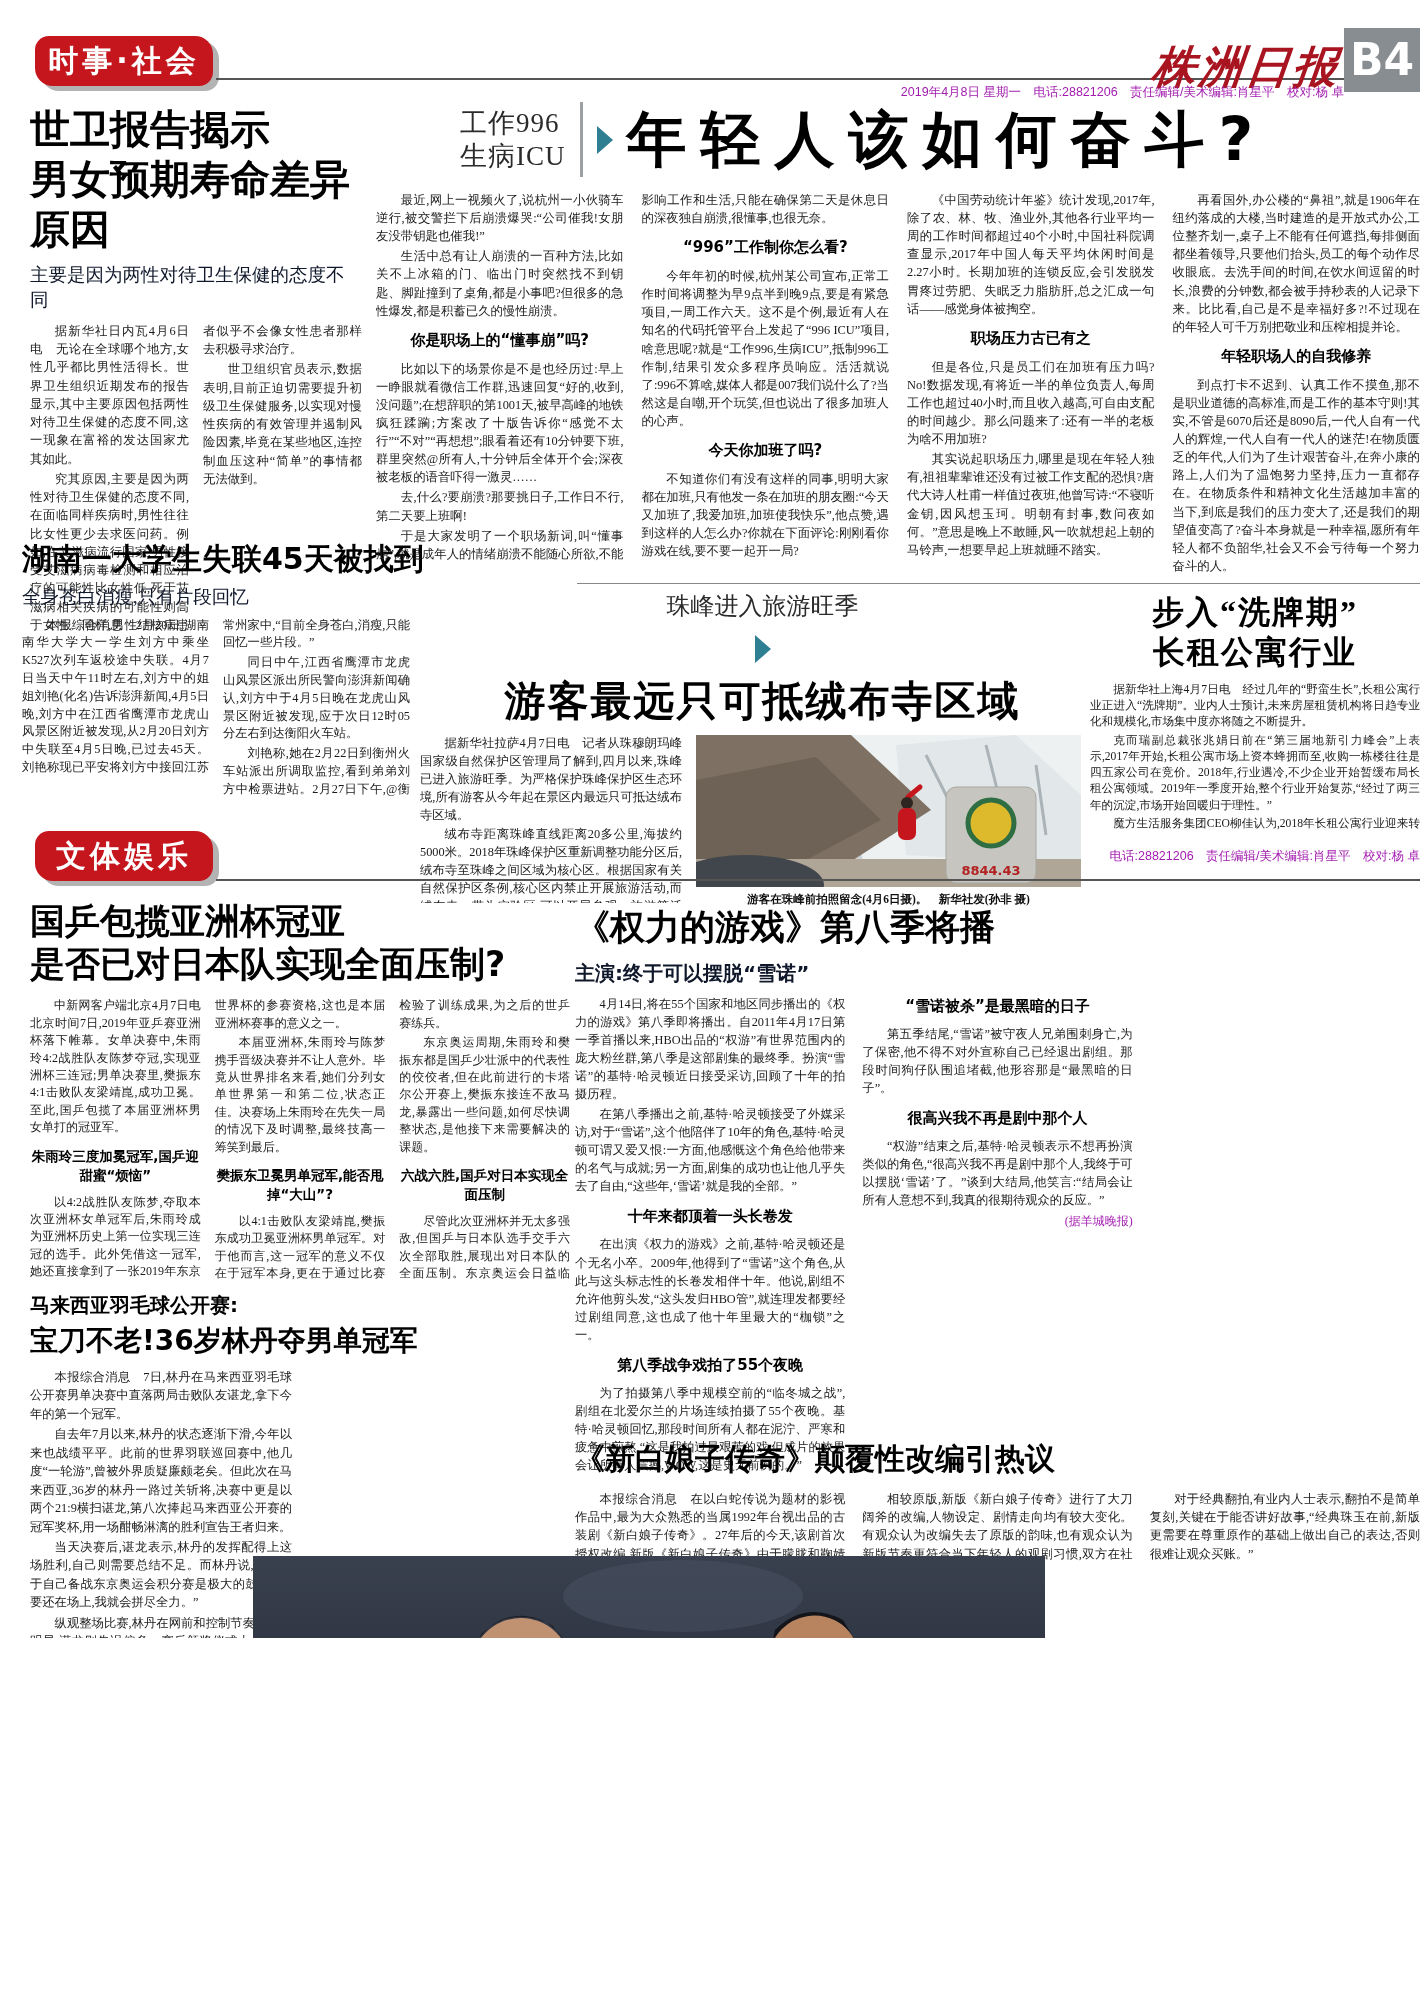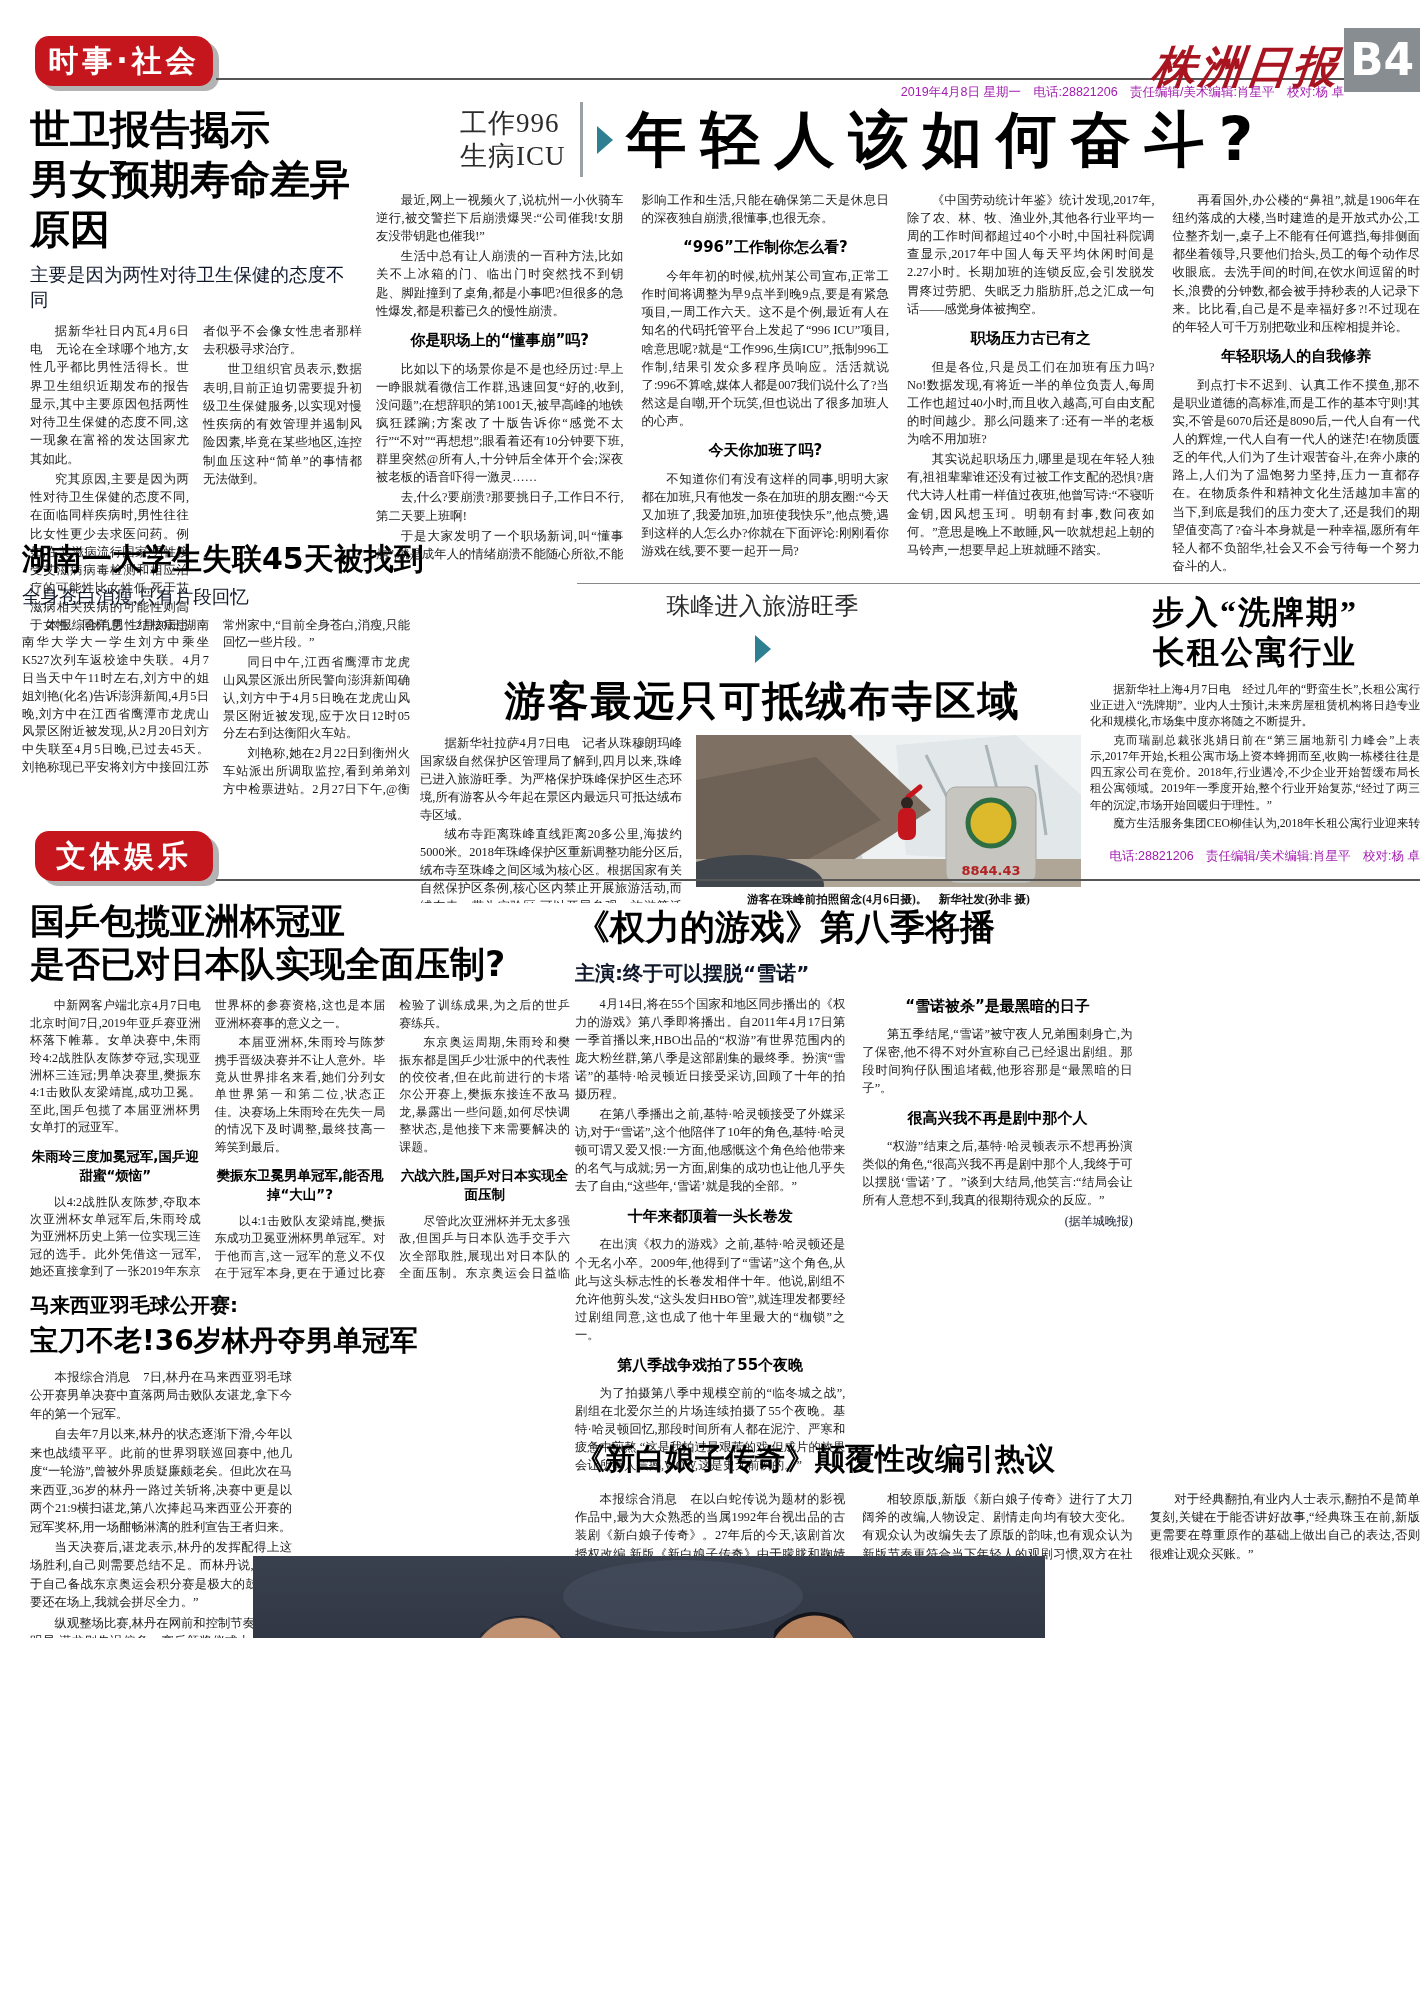--- a/index.html
+++ b/index.html
@@ -26,21 +26,21 @@
   #dateline1{left:420px;top:84px;width:924px;}
   #dateline2{left:700px;top:848px;width:720px;}
   
   .art{position:absolute;}
   .hl{font-family:"DejaVu Sans", sans-serif;font-weight:bold;color:#000;line-height:1.25;}
   .deck{font-family:"Liberation Serif", serif;color:#0f172a;}
   .body{text-align:justify;color:#1a1a1a;}
   .body p{margin:0 0 2px 0;text-indent:2em;}
   .body .sub{font-family:"DejaVu Sans", sans-serif;font-weight:bold;text-align:center;
     font-size:15px;margin:10px 0 8px 0;text-indent:0;break-inside:avoid;color:#000;}
-  .body .credit{text-align:right;text-indent:0;font-size:12px;color:#0f172a;margin-top:4px;}
+  .body .credit{text-align:right;text-indent:0;font-size:12px;color:#a21caf;margin-top:4px;}
   .kicker{font-family:"Liberation Serif", serif;color:#2b2b2b;}
   .tri{width:0;height:0;border-top:14px solid transparent;border-bottom:14px solid transparent;
     border-left:16px solid #2e7f92;}
   .kbar{width:3px;background:#9aa0a3;align-self:stretch;}
   figure{margin:0;}
   figcaption{font-size:11.5px;text-align:center;color:#111;font-weight:bold;padding-top:5px;
     font-family:"Liberation Serif", serif;}
   
   #who{left:30px;top:104px;width:332px;}
   #who .hl{font-size:40px;}

